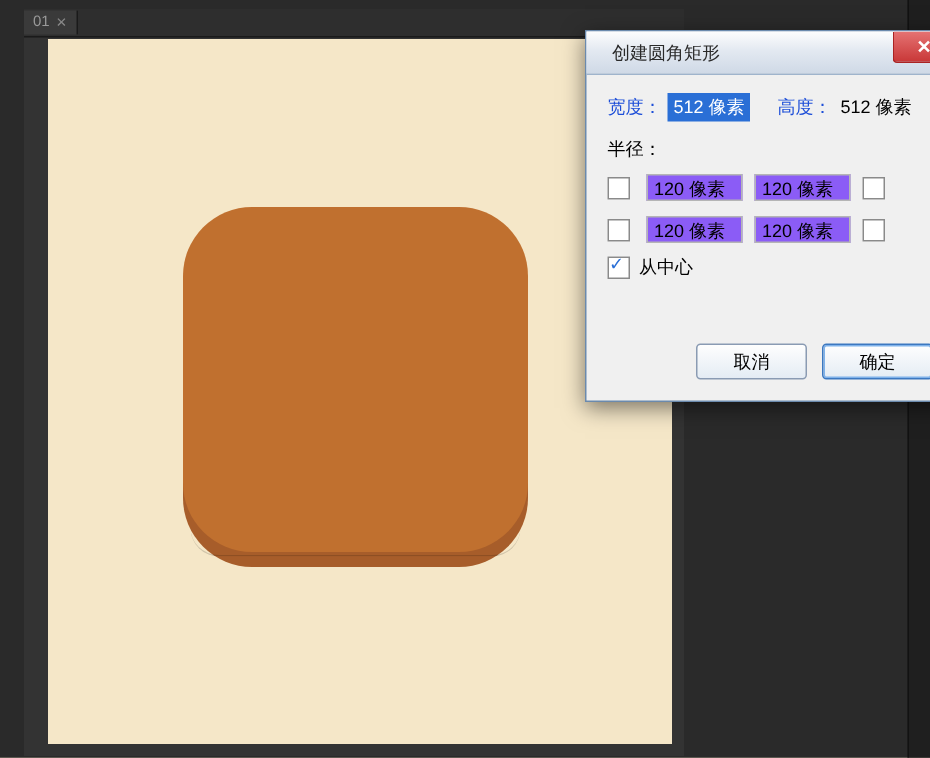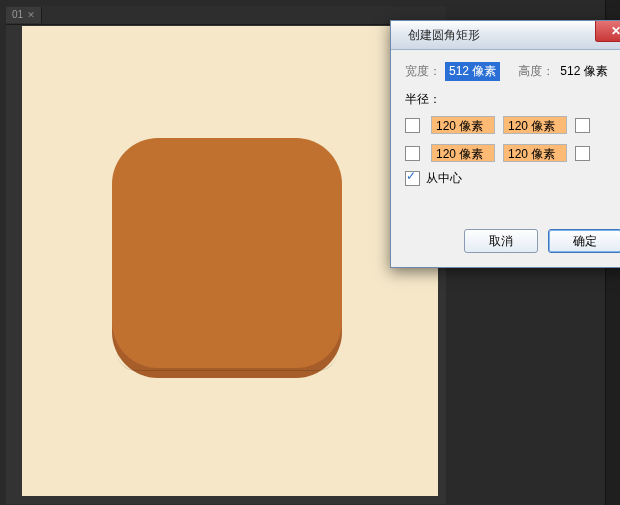--- a/index.html
+++ b/index.html
@@ -1,40 +1,40 @@
 <!DOCTYPE html>
 <html><head>
 <meta charset="utf-8">
 <style>
   html,body{margin:0;padding:0;width:620px;height:505px;background:#2a2a2a;font-family:"Microsoft YaHei",SimSun,Arial,sans-serif;font-size:12px;overflow:hidden;}
-  .stage{position:absolute;left:6px;top:6px;width:440px;height:498px;background:#333;}
+  .stage{position:absolute;left:16px;top:6px;width:440px;height:498px;background:#333;}
   .tabbar{height:18px;background:#2e2e2e;border-bottom:1px solid #1a1a1a;display:flex;align-items:center;}
   .tab{height:16px;padding:0 6px;background:#3a3a3a;color:#999;font-size:10px;line-height:16px;border-right:1px solid #1a1a1a;display:flex;align-items:center;gap:4px;}
   .tab .x{font-size:9px;color:#888;}
   .canvas-wrap{position:absolute;left:16px;top:20px;right:8px;bottom:8px;background:#f5e7c8;}
   .shape{position:absolute;left:90px;top:112px;width:230px;height:240px;}
   .shape .shadow{position:absolute;left:0;top:10px;width:230px;height:230px;background:#a75d2a;border-radius:46px;}
   .shape .top{position:absolute;left:0;top:0;width:230px;height:230px;background:#c0702f;border-radius:46px;}
   .shape .topseam{position:absolute;left:5px;top:214px;width:220px;height:18px;border-bottom:1px solid rgba(0,0,0,0.15);border-radius:0 0 40px 40px;}
 
   
   .dlg{position:absolute;left:390px;top:20px;width:245px;background:#f0f0f0;border:1px solid #6b8aad;box-shadow:0 4px 14px rgba(0,0,0,.5);font-size:12px;}
   .dlg-titlebar{height:28px;background:linear-gradient(#fdfdfd,#e3e9f1 45%,#cfd9e6);border-bottom:1px solid #9fb4cc;display:flex;align-items:center;padding:0 6px;position:relative;}
   .dlg-title{color:#2a2a2a;margin-left:11px;}
   .dlg-close{position:absolute;right:0;top:0;width:40px;height:20px;background:linear-gradient(#e57373,#c93838);border:1px solid #a22;border-top:none;border-right:none;border-radius:0 0 0 3px;color:#fff;display:flex;align-items:center;justify-content:center;font-weight:bold;}
   .dlg-body{padding:12px 14px 10px 14px;}
   .row{display:flex;align-items:center;margin-bottom:10px;gap:4px;}
-  .lbl{color:#737373;}
+  .lbl{color:#1d4ed8;}
   .val-sel{background:#2a6fd6;color:#fff;padding:1px 4px;}
   .val{padding:1px 2px;}
   .sec-label{margin:6px 0 8px 0;}
   .grid{display:grid;grid-template-columns:18px 64px 64px 18px;column-gap:8px;row-gap:10px;align-items:center;margin-bottom:8px;}
   .cb{width:13px;height:13px;border:1px solid #8a8a8a;background:#fff;display:inline-block;position:relative;}
   .cb.checked::after{content:"✓";position:absolute;left:0;top:-3px;font-size:12px;color:#2a6fd6;}
-  .inp{height:18px;border:1px solid #b5b5b5;background:#fdba74;padding:0 4px;line-height:18px;box-sizing:border-box;}
+  .inp{height:18px;border:1px solid #b5b5b5;background:#8b5cf6;padding:0 4px;line-height:18px;box-sizing:border-box;}
   .center-row{display:flex;align-items:center;gap:6px;margin:4px 0 12px 0;}
   .btnrow{display:flex;gap:10px;justify-content:flex-end;padding:0 0 4px 0;}
   .btn{min-width:72px;height:22px;border:1px solid #8a9bb3;background:linear-gradient(#fefefe,#e4ecf4);border-radius:3px;display:flex;align-items:center;justify-content:center;margin-top:30px;}
   .btn.primary{border-color:#3c78c0;box-shadow:0 0 0 1px #7fb2ea inset;}
 
   
   .right-edge{position:absolute;right:0;top:0;width:14px;height:100%;background:#1f1f1f;border-left:1px solid #121212;}
 </style>
 </head>
 <body>

